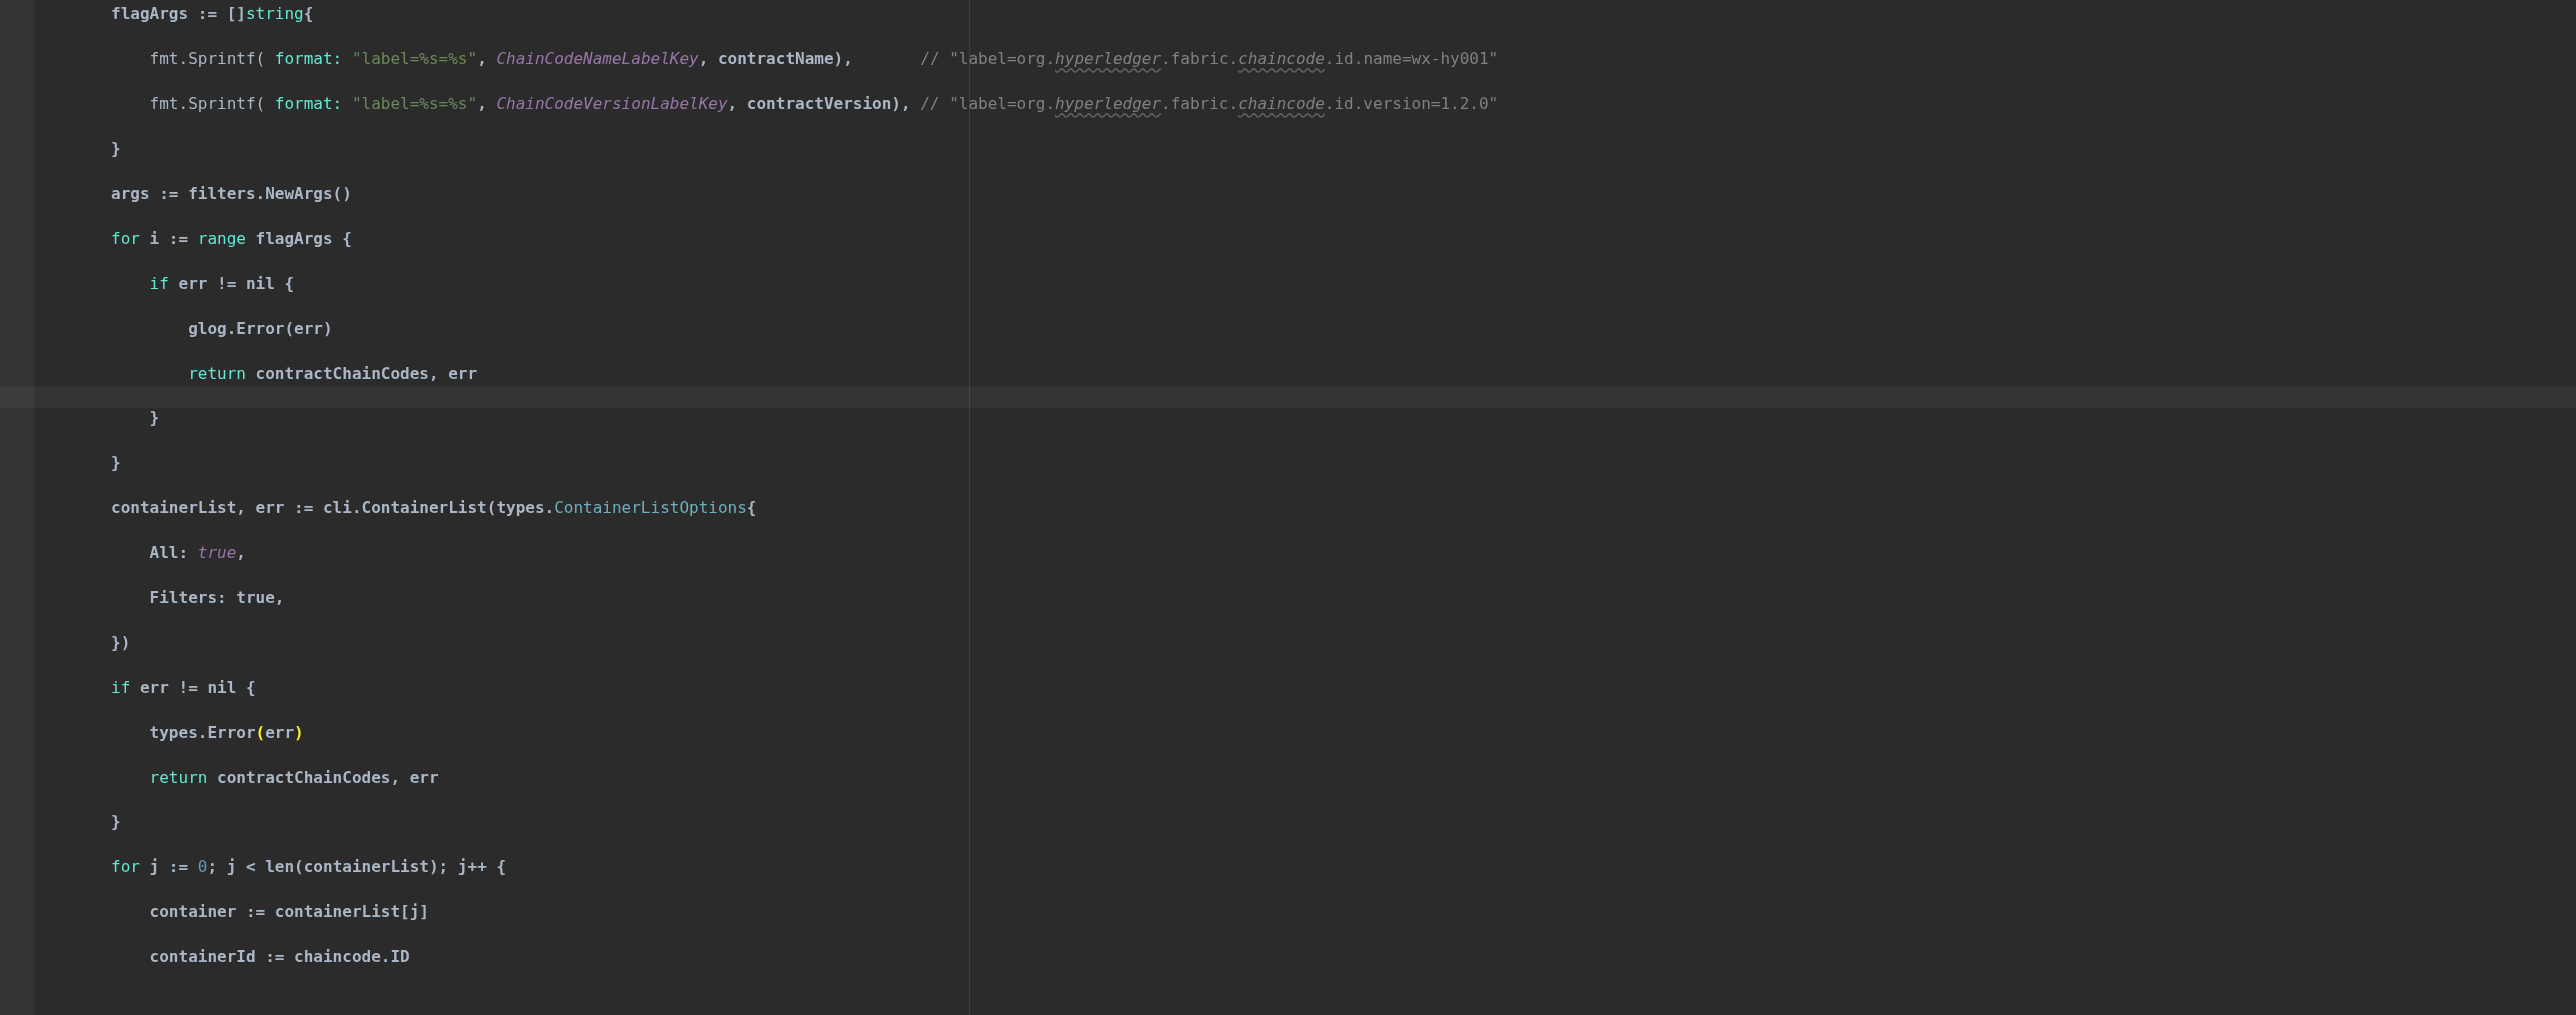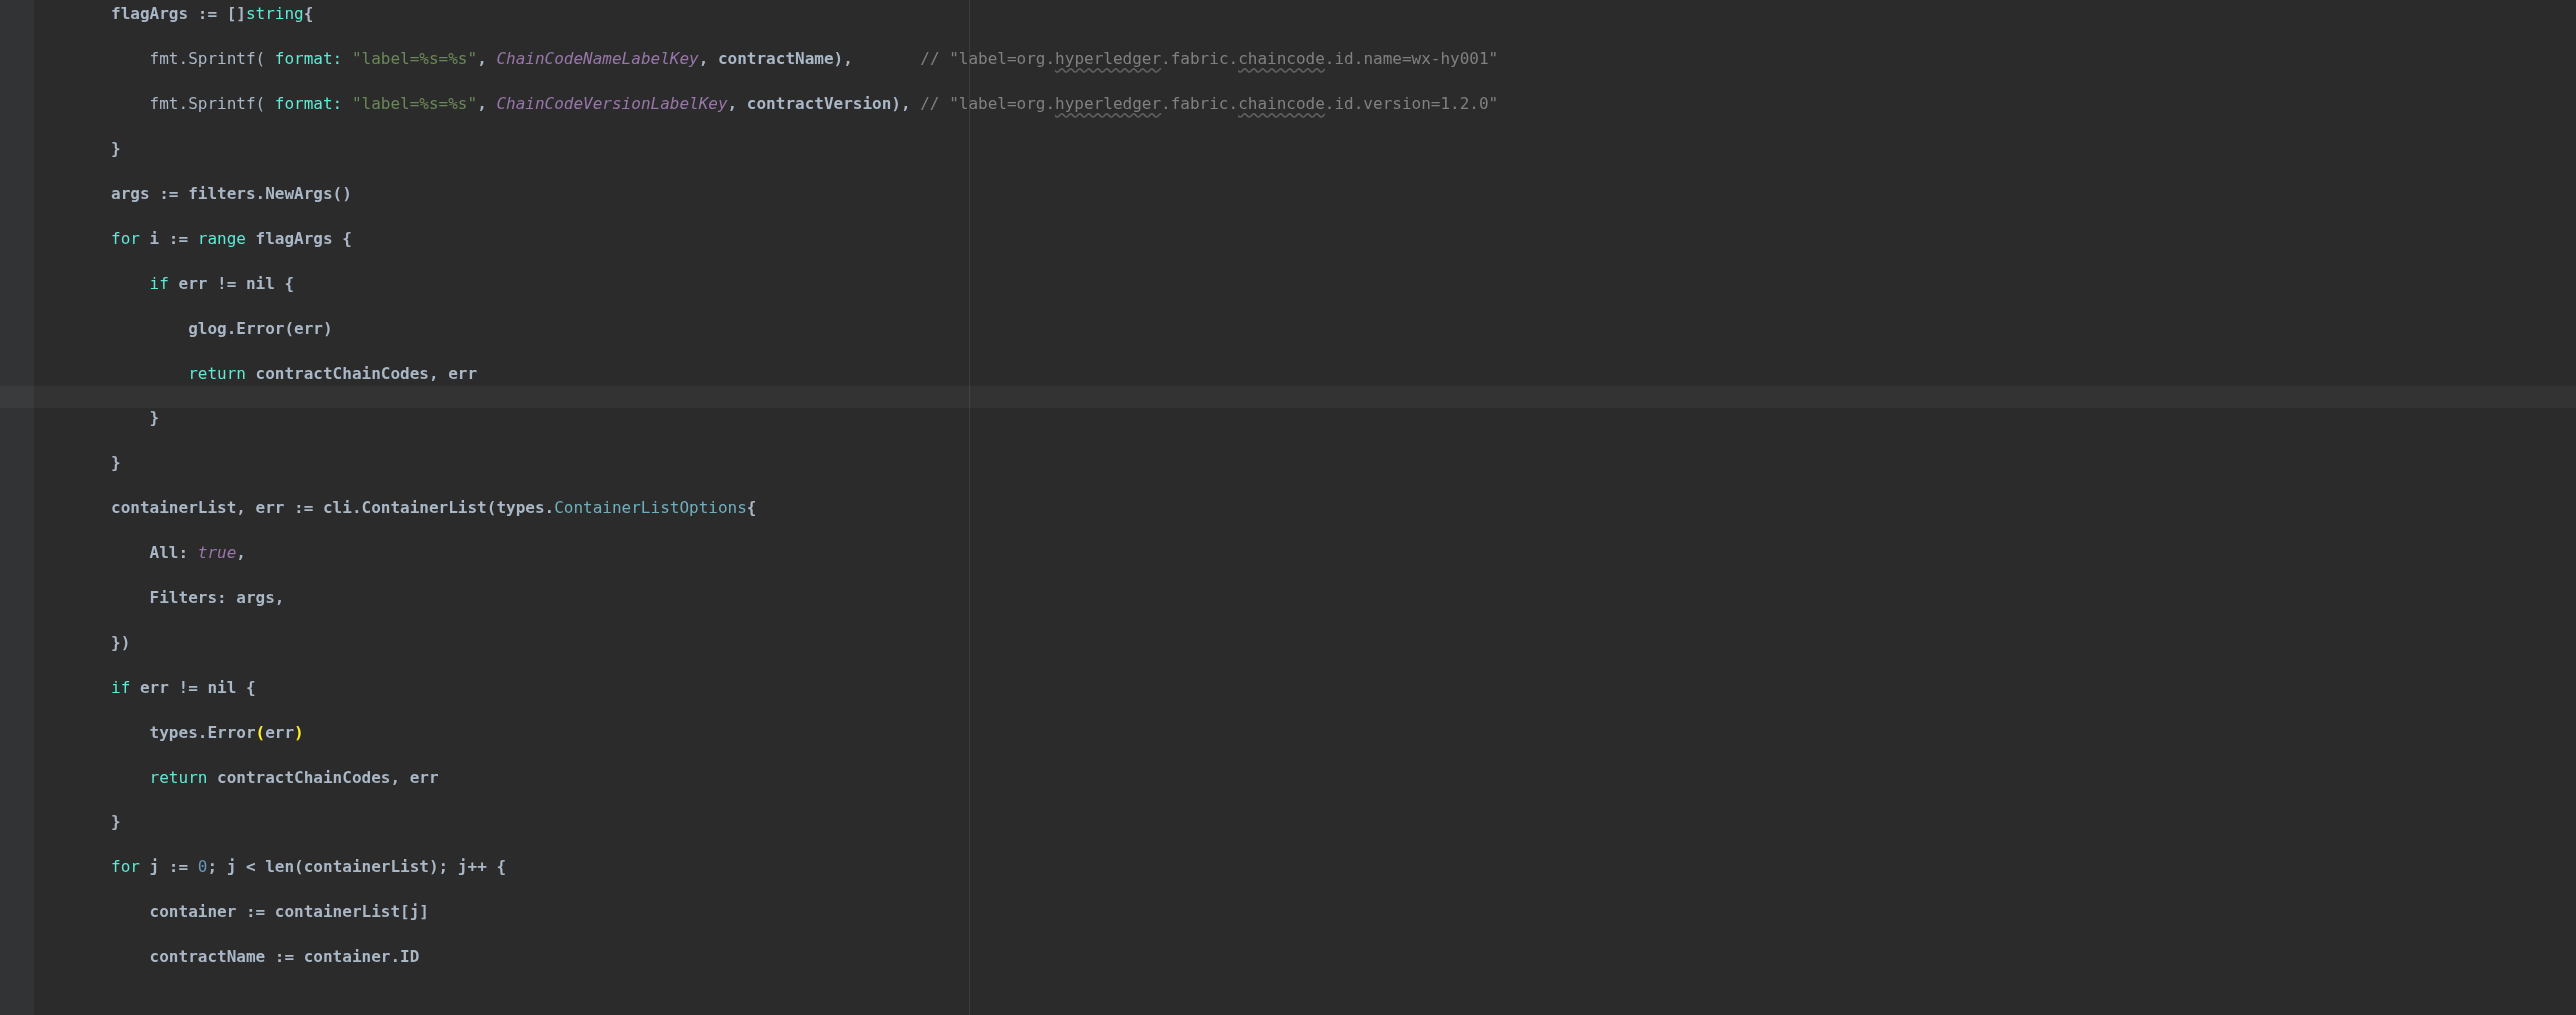--- a/index.html
+++ b/index.html
@@ -44,21 +44,21 @@
     left: 0;
     right: 0;
     height: 22.5px;
     background: rgba(255,255,255,0.04);
   }
   .kw { color: #5eead4; }
   .str { color: #6a8759; }
   .ital { color: #9876aa; font-style: italic; }
   .hint { color: #5eead4; }
   .cmt { color: #808080; }
-  .und { text-decoration: underline; text-decoration-color: #606060; text-decoration-style: wavy; text-underline-offset: 2.6px; }
+  .und { text-decoration: underline; text-decoration-color: #606060; text-decoration-style: wavy; text-underline-offset: 2.6px; font-style: italic; }
   .type { color: #6fafbd; }
   .num { color: #6897bb; }
   .fn { color: #a9b7c6; margin-top: 48px; }
   .paren-y { color: #ffef28; font-weight: bold; }
   .pl { color: #a9b7c6; font-weight: bold; }
 </style>
 </head>
 <body>
 
 <div class="gutter"></div>
@@ -72,29 +72,29 @@
 <span class="line"><span class="pl">        </span><span class="pl">}</span></span>
 <span class="line"><span class="pl">        </span><span class="pl">args := filters.NewArgs()</span></span>
 <span class="line"><span class="pl">        </span><span class="kw">for</span><span class="pl"> i := </span><span class="kw">range</span><span class="pl"> flagArgs {</span></span>
 <span class="line"><span class="pl">            </span><span class="kw">if</span><span class="pl"> err != nil {</span></span>
 <span class="line"><span class="pl">                </span><span class="pl">glog.Error(err)</span></span>
 <span class="line"><span class="pl">                </span><span class="kw">return</span><span class="pl"> contractChainCodes, err</span></span>
 <span class="line"><span class="pl">            </span><span class="pl">}</span></span>
 <span class="line"><span class="pl">        </span><span class="pl">}</span></span>
 <span class="line"><span class="pl">        </span><span class="pl">containerList, err := cli.ContainerList(types.</span><span class="type">ContainerListOptions</span><span class="pl">{</span></span>
 <span class="line"><span class="pl">            </span><span class="pl">All: </span><span class="ital">true</span><span class="pl">,</span></span>
-<span class="line"><span class="pl">            </span><span class="pl">Filters: args,</span></span>
+<span class="line"><span class="pl">            </span><span class="pl">Filters: true,</span></span>
 <span class="line"><span class="pl">        </span><span class="pl">})</span></span>
 <span class="line"><span class="pl">        </span><span class="kw">if</span><span class="pl"> err != nil {</span></span>
 <span class="line"><span class="pl">            </span><span class="pl">types.Error</span><span class="paren-y">(</span><span class="pl">err</span><span class="paren-y">)</span></span>
 <span class="line"><span class="pl">            </span><span class="kw">return</span><span class="pl"> contractChainCodes, err</span></span>
 <span class="line"><span class="pl">        </span><span class="pl">}</span></span>
 <span class="line"><span class="pl">        </span><span class="kw">for</span><span class="pl"> j := </span><span class="num">0</span><span class="pl">; j &lt; len(containerList); j++ {</span></span>
 <span class="line"><span class="pl">            </span><span class="pl">container := containerList[j]</span></span>
-<span class="line"><span class="pl">            </span><span class="pl">contractName := container.ID</span></span>
+<span class="line"><span class="pl">            </span><span class="pl">containerId := chaincode.ID</span></span>
 
 
 
 
 
 
 
 
 </pre>
 

